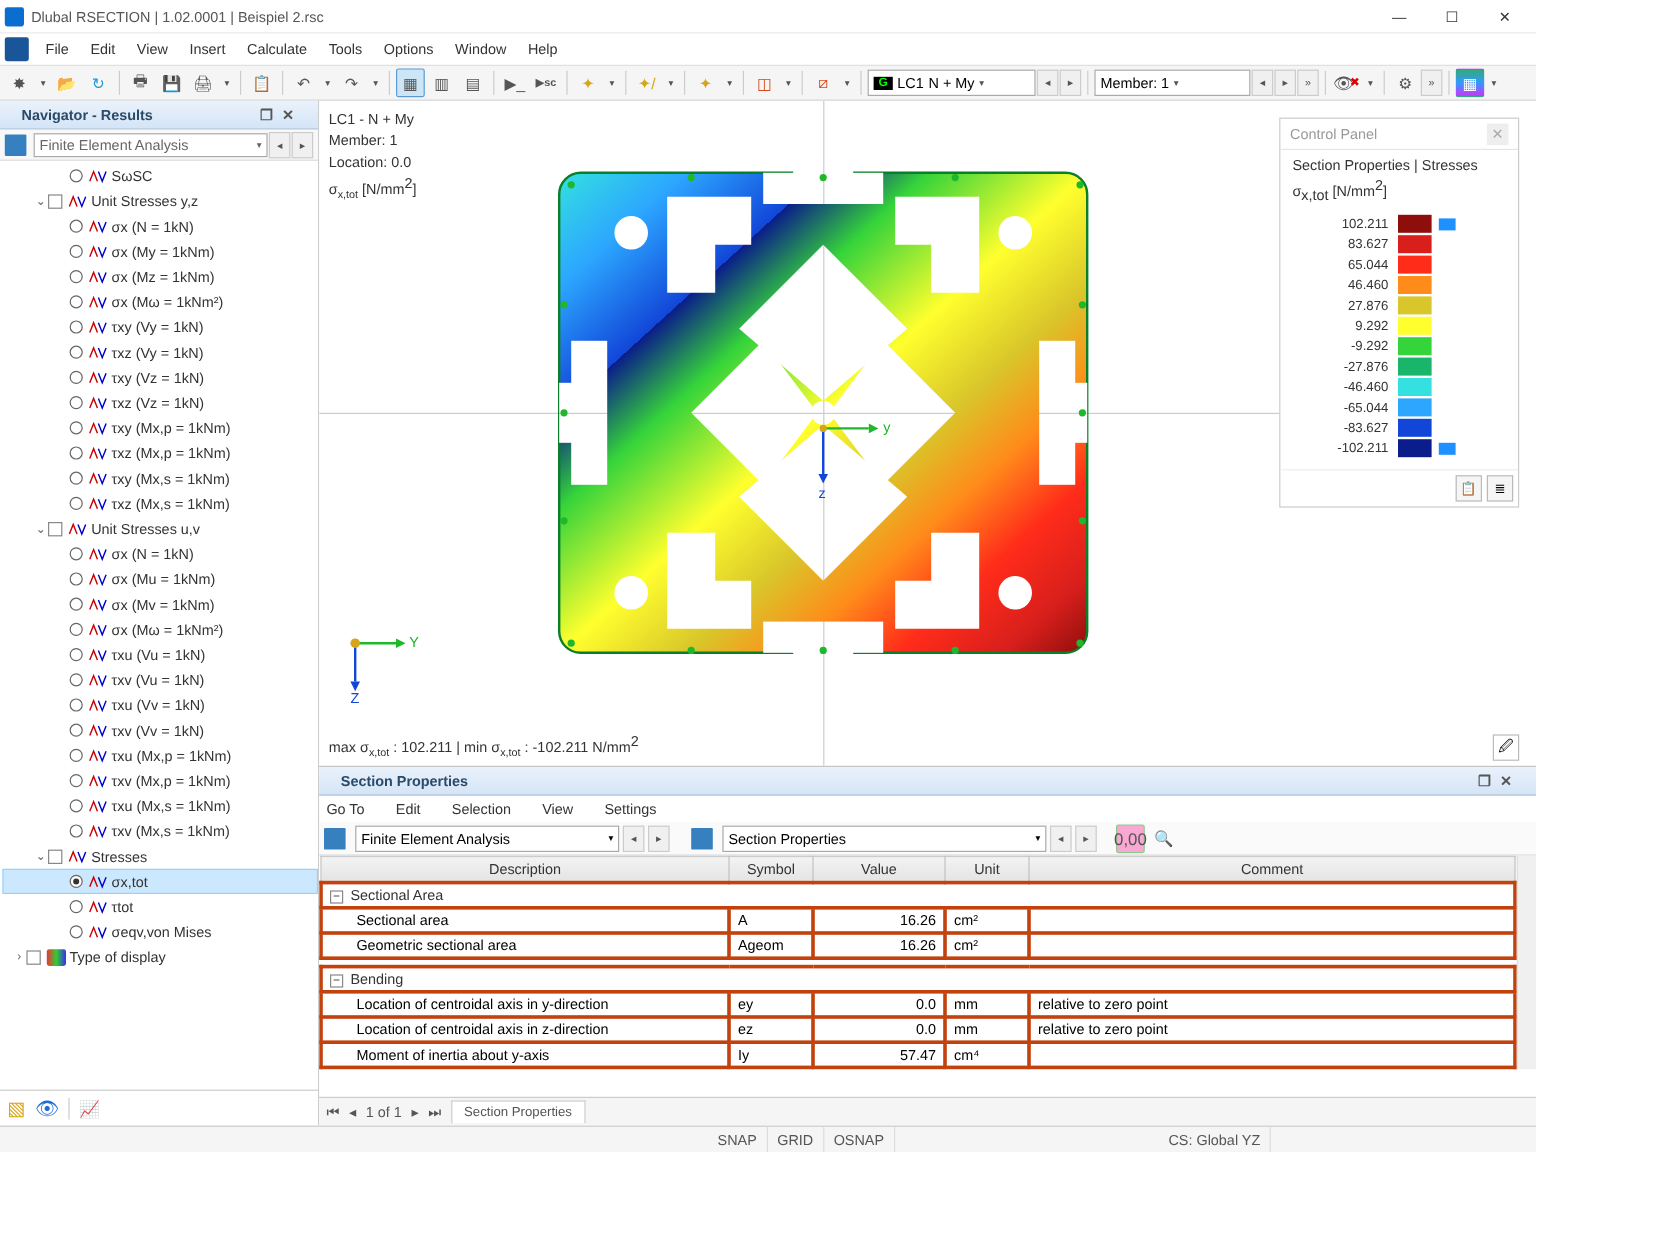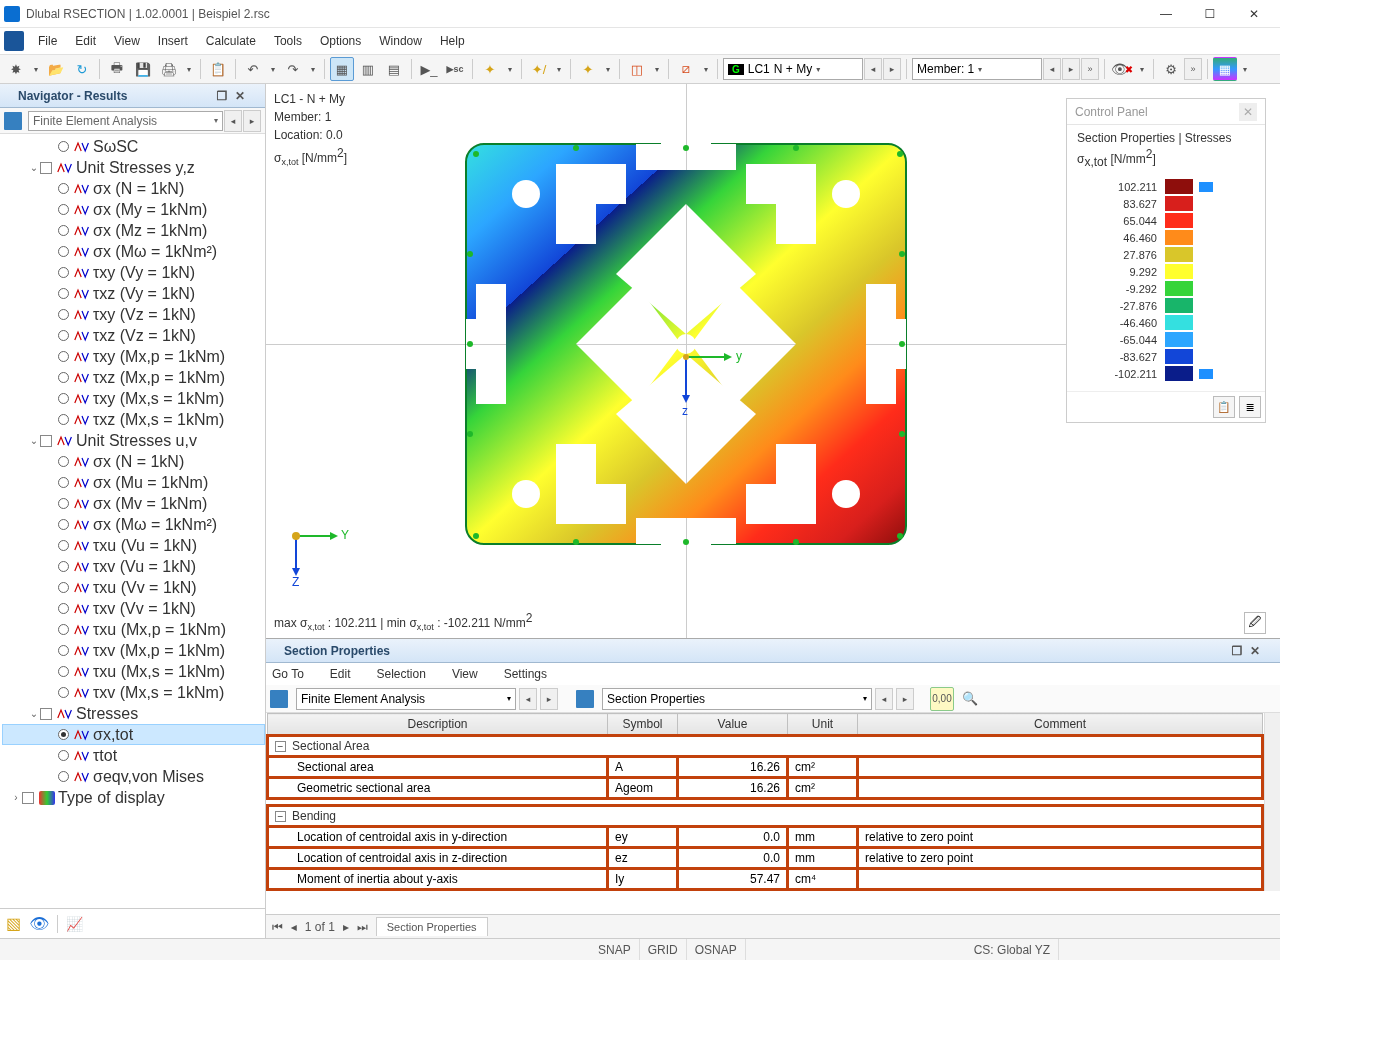--- a/index.html
+++ b/index.html
@@ -36,21 +36,21 @@
   .nav-icon{ width:18px; height:18px; margin-right:4px; display:inline-block; background:#3680c0; border-radius:1px;}
   .tree-area { flex:1; overflow-y:auto; overflow-x:hidden; padding:2px 0 2px 2px; }
   .tree-node { display:flex; align-items:center; height:21px; padding-left:8px; white-space:nowrap;}
   .tree-node.selected{ background:#cce8ff; outline:1px solid #99d1ff; outline-offset:-1px;}
   .tgl { width:12px; font-size:10px; color:#666; cursor:pointer; text-align:center;}
   .chk { width:12px; height:12px; border:1px solid #888; margin-right:2px; display:inline-block; background:#fff;}
   .rad { width:11px; height:11px; border:1px solid #666; border-radius:50%; margin-right:2px; display:inline-block; background:#fff; position:relative;}
   .rad.on::after{ content:""; position:absolute; inset:2px; background:#333; border-radius:50%;}
   .nicon { width:16px; height:14px; margin:0 3px; display:inline-flex; align-items:center; justify-content:center; position:relative;}
   .nicon svg{ width:16px; height:12px;}
-  .nlabel{ color:#333; font-size:16px;}
+  .nlabel{ color:#333; font-size:12px;}
   .nav-bottom{ height:30px; border-top:1px solid #ccc; display:flex; align-items:center; padding:0 6px; gap:8px;}
   
   .center-area { flex:1; display:flex; flex-direction:column; min-width:0;}
   .viewport-wrap { flex:1; position:relative; background:#fff; overflow:hidden; min-height:0;}
   .vp-info { position:absolute; left:8px; top:6px; color:#333; line-height:1.5;}
   .vp-info sub{ font-size:9px;}
   .vp-bottom { position:absolute; left:8px; bottom:6px; color:#333;}
   .vp-bottom sub{font-size:9px;}
   .vp-axes { position:absolute; left:20px; bottom:50px; }
   .vp-center-axes { position:absolute; left:408px; top:261px;}
@@ -778,21 +778,21 @@
         <div class="tb-nav">▸</div>
         <div style="width:10px"></div>
         <span class="nav-icon" style="background:#3680c0"></span>
         <div class="sect-combo" style="width:270px">
           <span>Section Properties</span>
             <span class="drop">▾</span>
         </div>
         <div class="tb-nav">◂</div>
         <div class="tb-nav">▸</div>
         <div style="width:8px"></div>
-        <div class="tb-btn" style="background:#fef9c3;border:1px solid #8aca8a;font-size:10px">0,00</div>
+        <div class="tb-btn" style="background:#f9a8d4;border:1px solid #8aca8a;font-size:14px">0,00</div>
         <div class="tb-btn">🔍</div>
       </div>
       <div class="grid-wrap">
         <div style="display:flex">
         <table class="grid" id="sp-grid">
           <colgroup>
                 <col style="width:340px">
                 <col style="width:70px">
                 <col style="width:110px">
                 <col style="width:70px">

